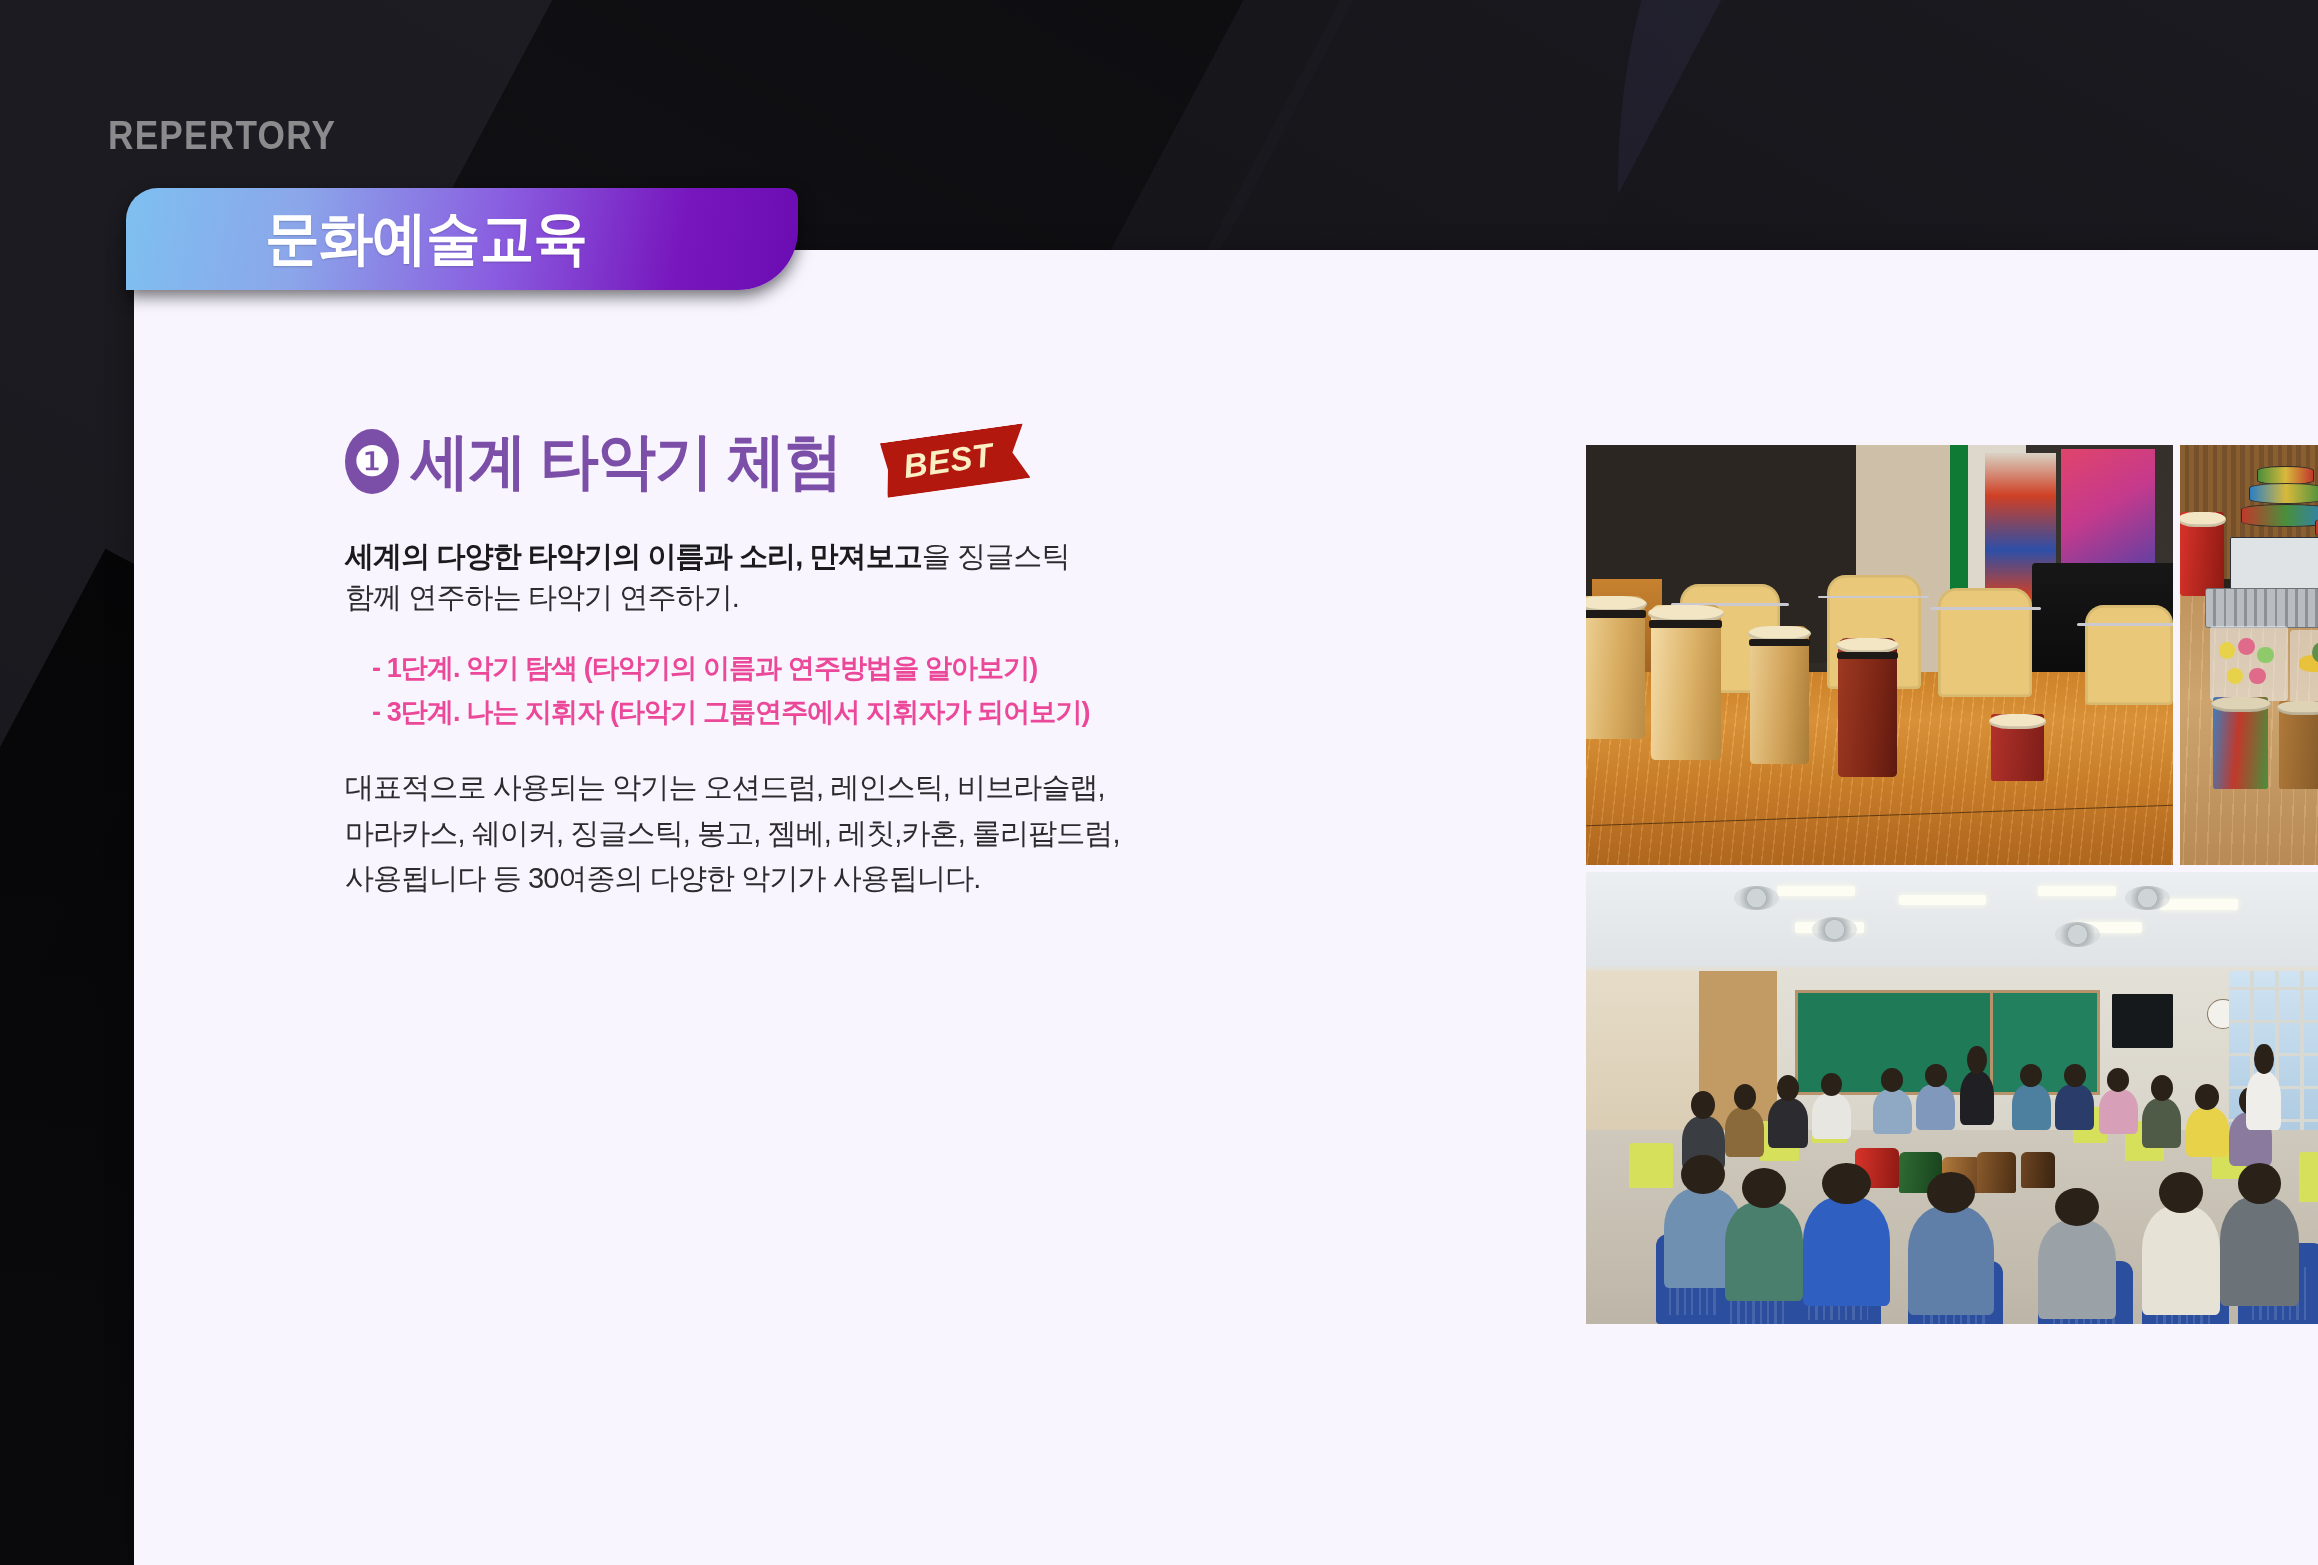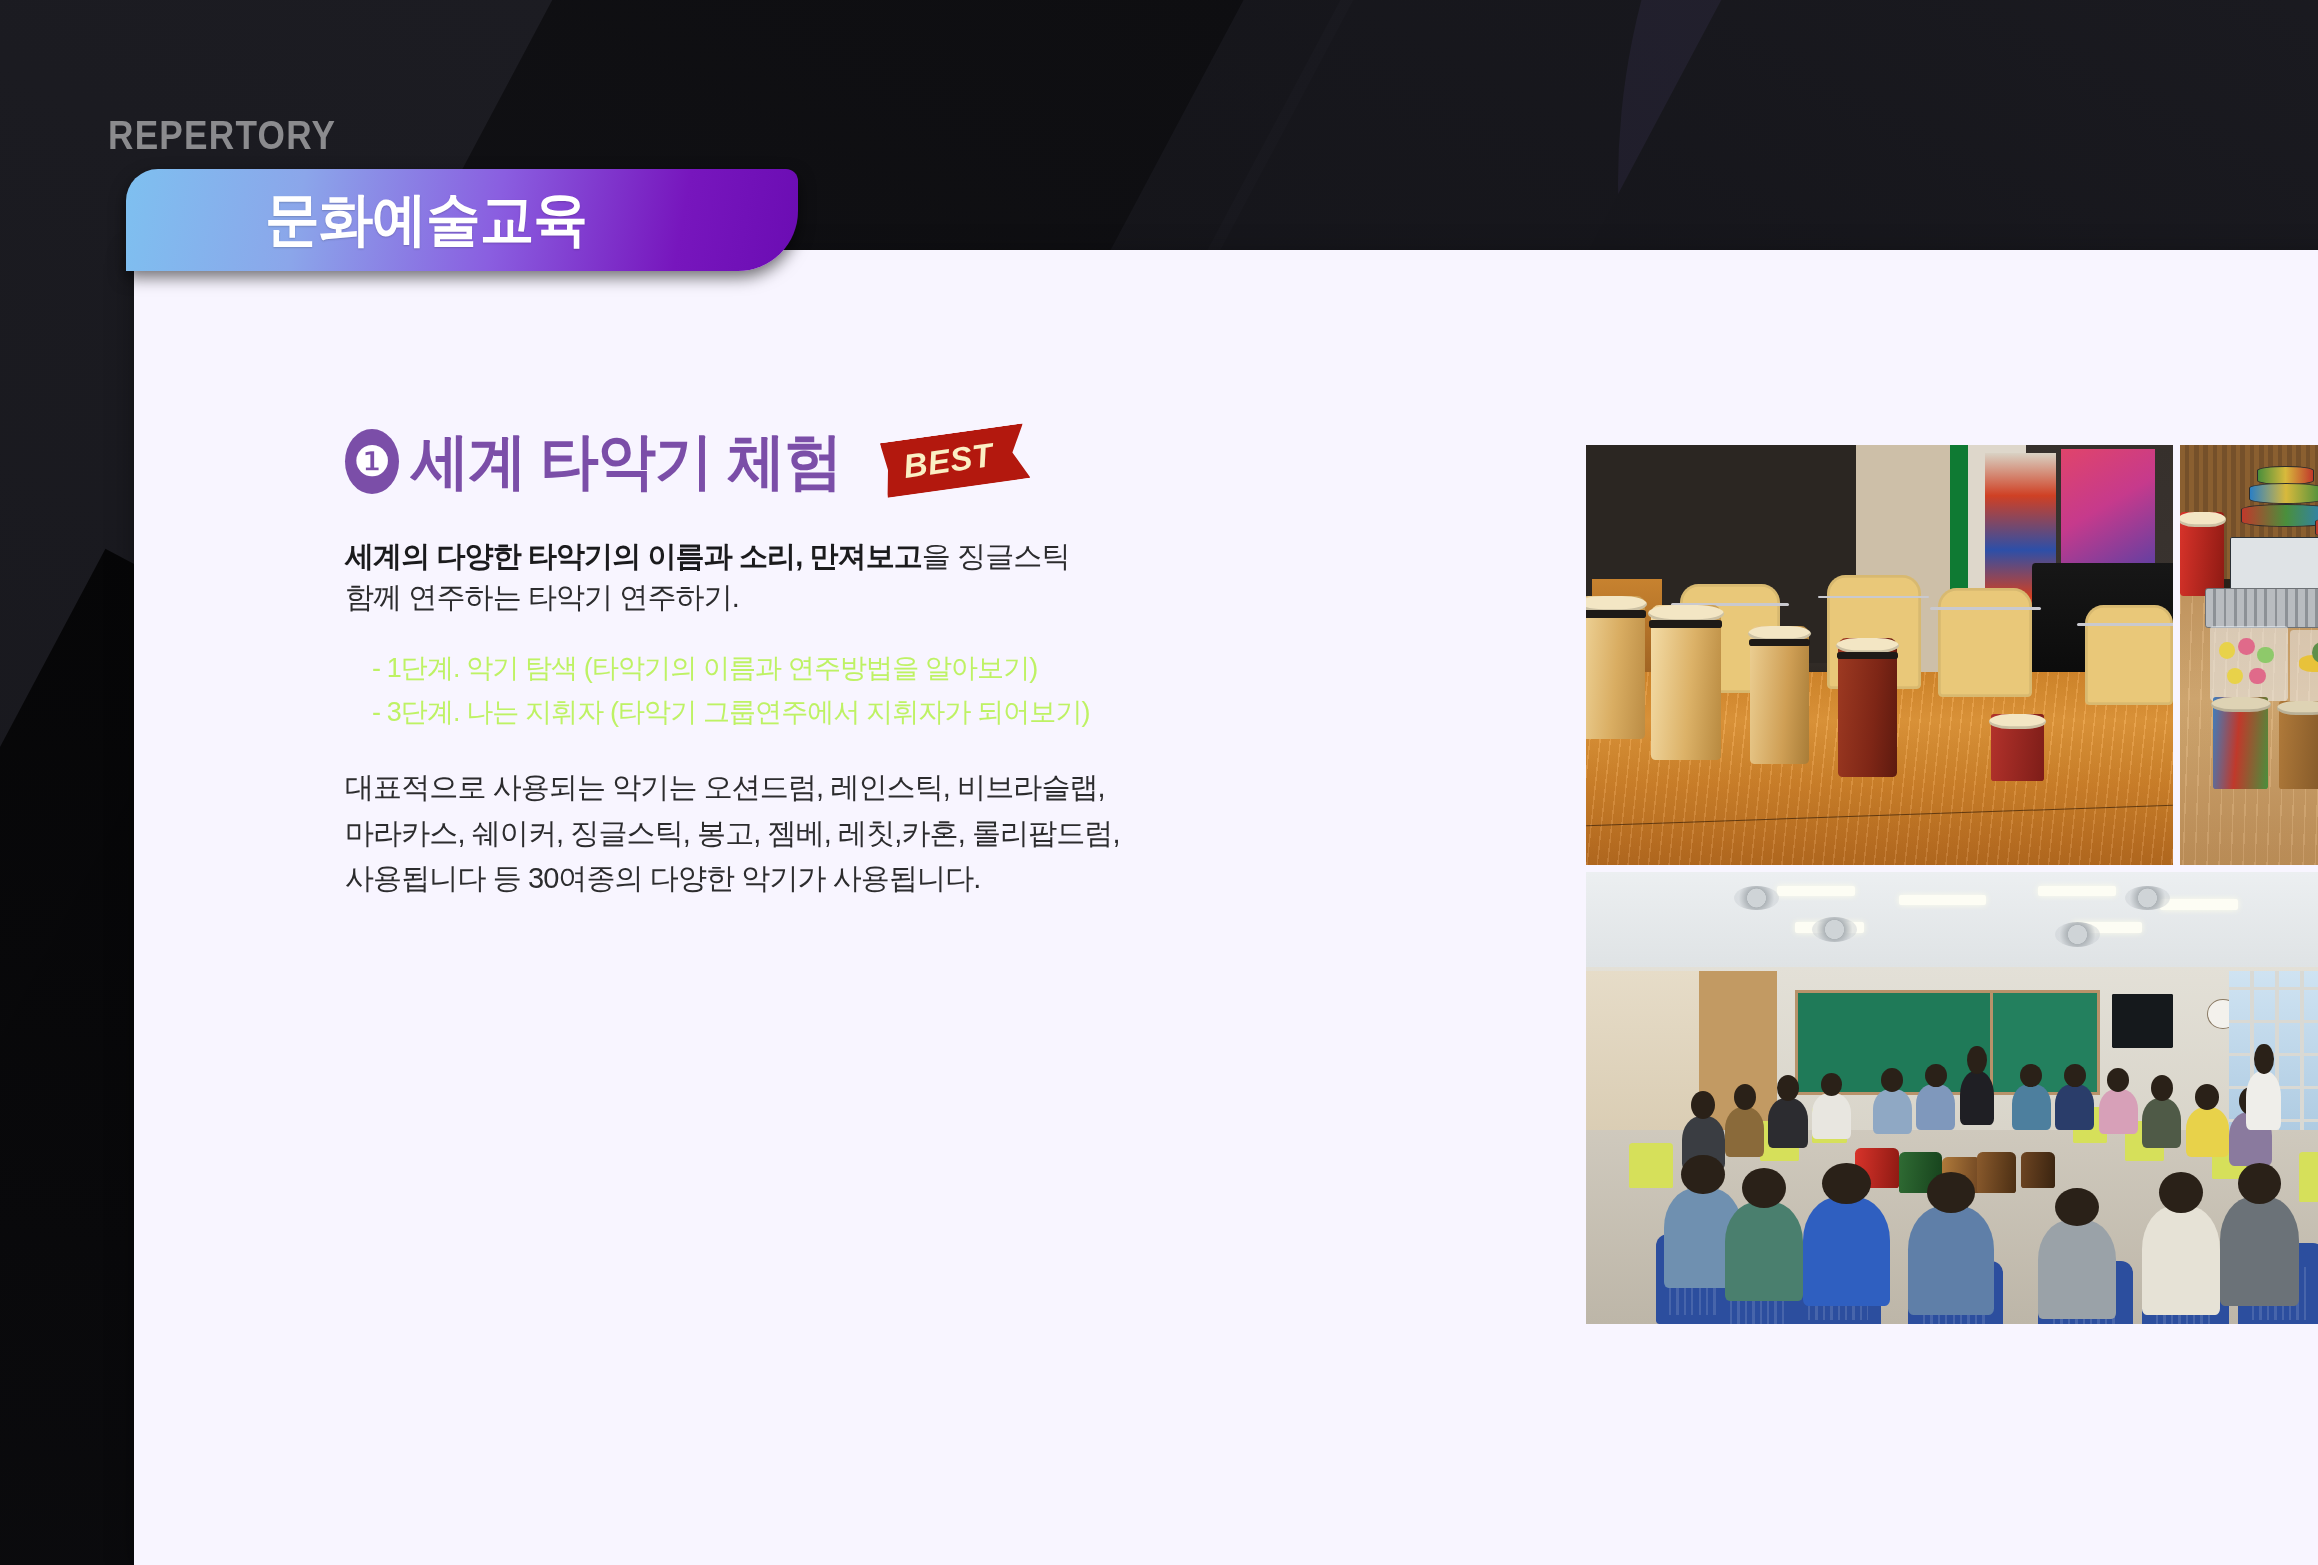--- a/index.html
+++ b/index.html
@@ -58,21 +58,21 @@
 
   
   .repertory{
     position:absolute;left:108px;top:113px;
     font-size:40px;font-weight:700;letter-spacing:1.4px;
     color:#8b8b8e;
     font-family:"Liberation Sans","DejaVu Sans",sans-serif;
     transform:scaleX(.88);transform-origin:left center;
   }
   .tab{
-    position:absolute;left:126px;top:169px;
+    position:absolute;left:126px;top:188px;
     width:672px;height:102px;
     background:linear-gradient(100deg,#7ec0f0 0%,#8ba6ea 26%,#8a5ee0 55%,#7716bd 82%,#6b0cb3 100%);
     border-top-left-radius:32px;
     border-top-right-radius:12px;
     border-bottom-right-radius:60px;
     border-bottom-left-radius:0;
     box-shadow:0 6.5px 16px rgba(0,0,0,.55);
     display:flex;align-items:center;
   }
   .tab-label{
@@ -118,22 +118,22 @@
 
   .lead{
     margin-top:33px;
     font-size:29px;line-height:1.42;color:#2c2c2e;
     letter-spacing:-0.9px;
   }
   .lead .strong{font-weight:700;color:#1b1b1d;}
 
   .steps{margin-top:29px;margin-left:27px;}
   .step{
-    font-size:27px;line-height:1.62;color:#bef264;
-    letter-spacing:-0.9px;white-space:nowrap;
+    font-size:27px;line-height:1.62;color:#ec4899;
+    letter-spacing:-0.9px;white-space:nowrap;font-weight:bold;
   }
 
   .outro{margin-top:30px;}
   .outro-line{
     font-size:29px;line-height:1.58;color:#2c2c2e;
     letter-spacing:-0.9px;white-space:nowrap;
   }
 
   
   .photos{

